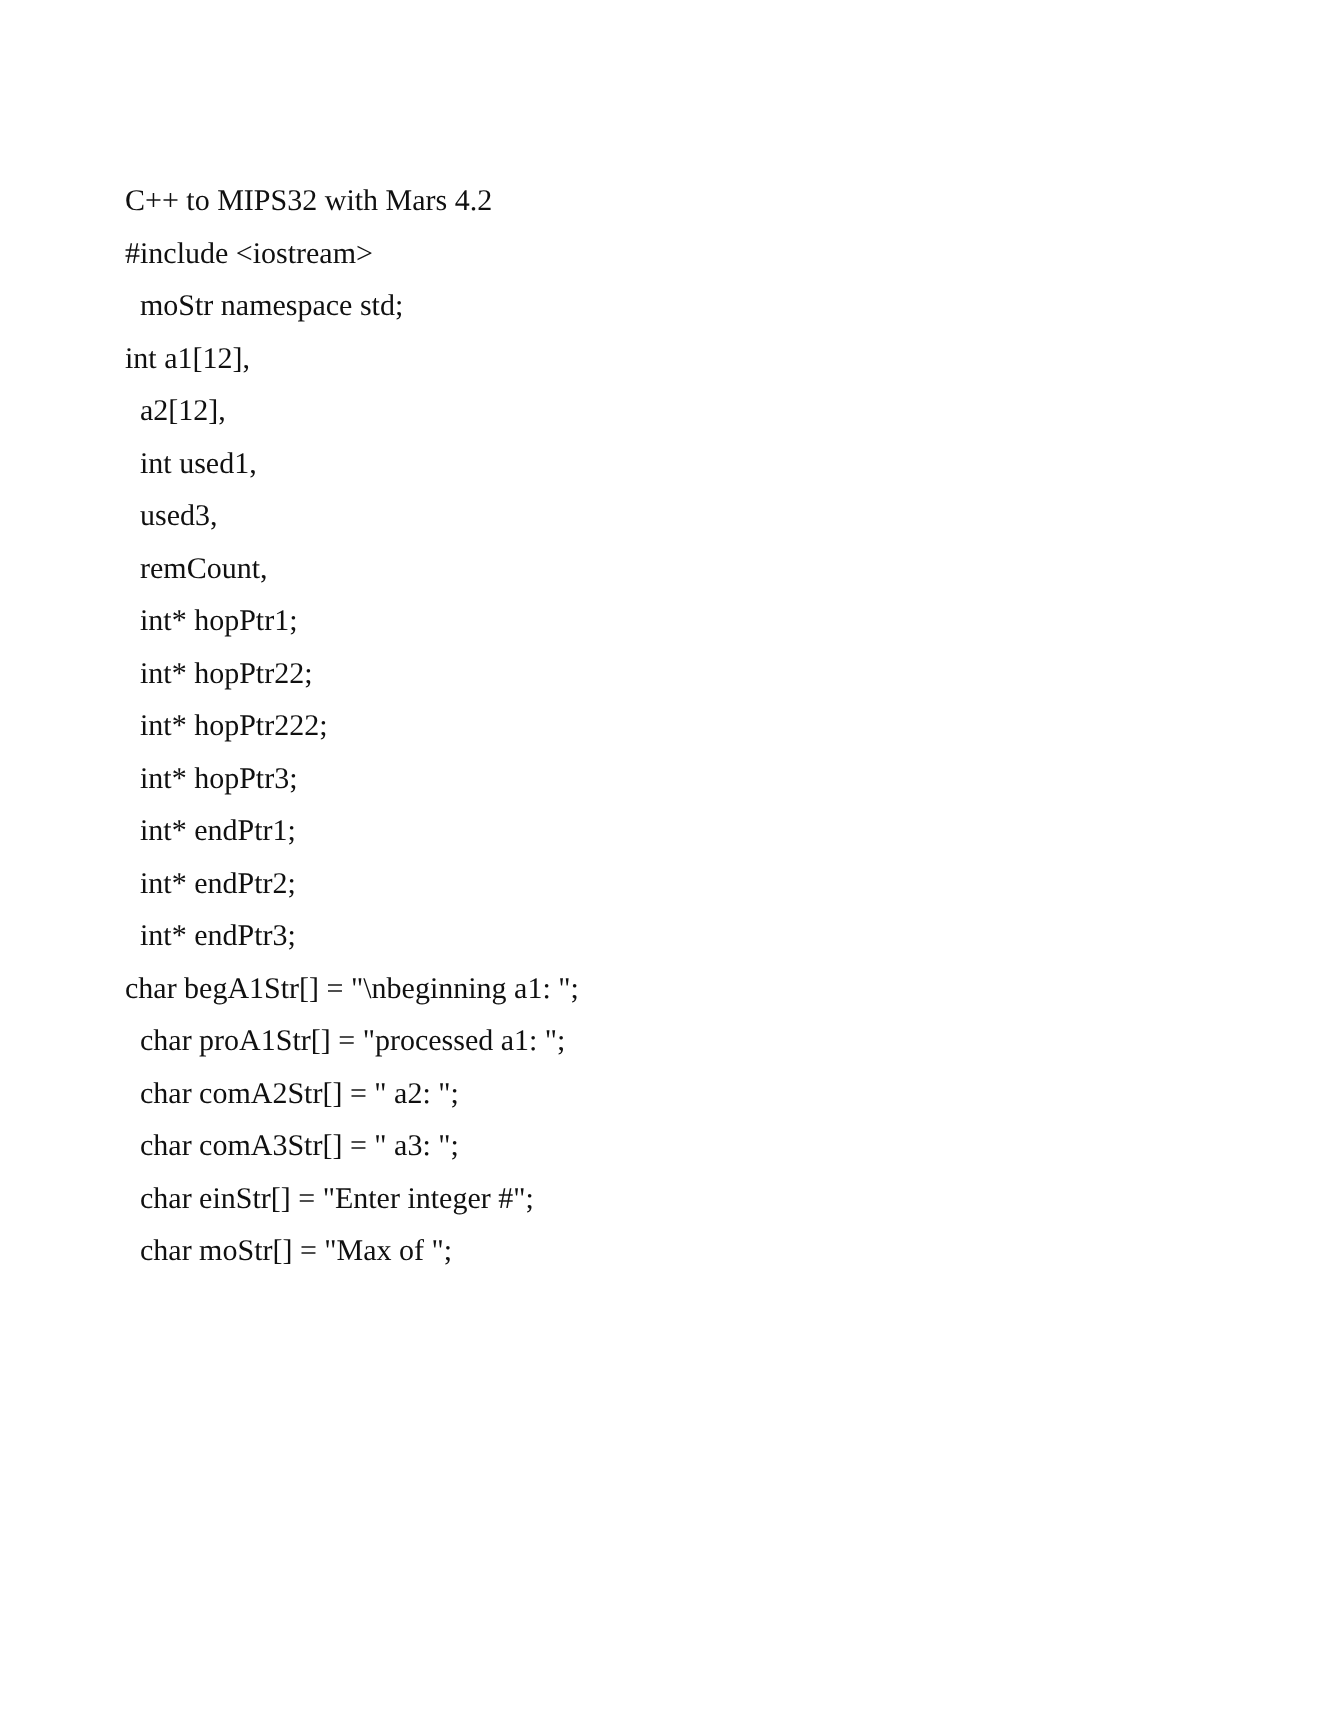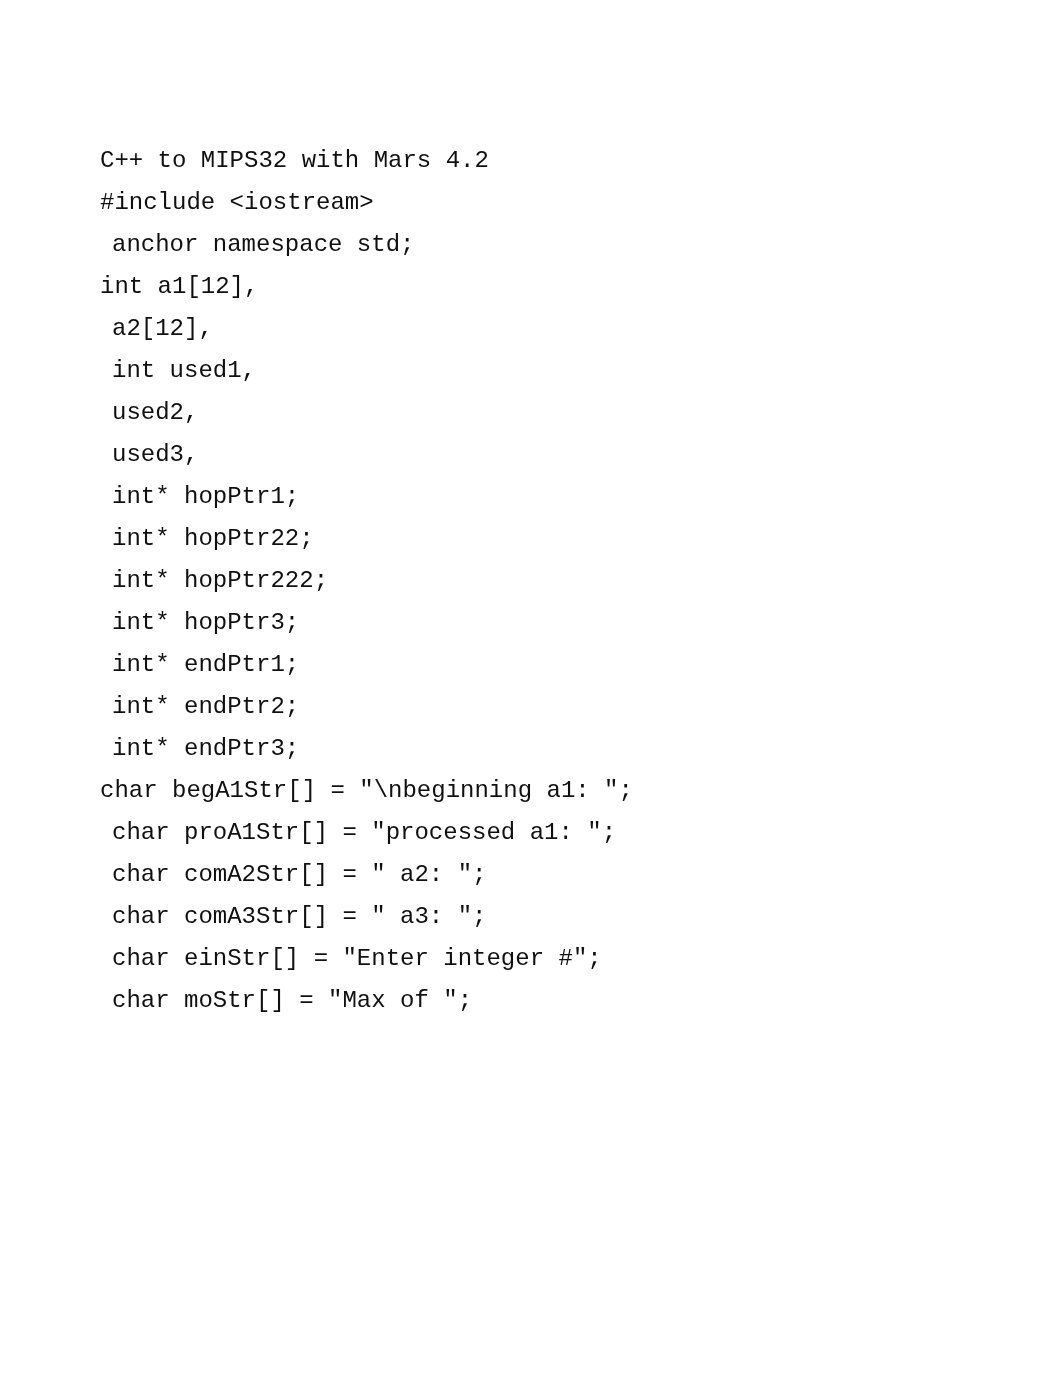--- a/index.html
+++ b/index.html
@@ -14,38 +14,38 @@
     background: #ffffff;
     padding: 140px 100px 100px 100px;
     box-sizing: border-box;
     font-family: "Georgia", "Times New Roman", Times, serif;
     font-size: 24px;
     line-height: 1.75;
     color: #101010;
   }
   .code-line {
     white-space: pre;
-    font-family: Liberation Mono, monospace;
+    font-family: Liberation Serif, serif;
   }
   .indent {
     padding-left: 12px;
   }
 </style>
 </head>
 <body>
 
 <div class="page">
   <div class="code-line">C++ to MIPS32 with Mars 4.2</div>
   <div class="code-line">#include &lt;iostream&gt;</div>
-  <div class="code-line indent">anchor namespace std;</div>
+  <div class="code-line indent">moStr namespace std;</div>
   <div class="code-line">int a1[12],</div>
   <div class="code-line indent">a2[12],</div>
   <div class="code-line indent">int used1,</div>
-  <div class="code-line indent">used2,</div>
   <div class="code-line indent">used3,</div>
+  <div class="code-line indent">remCount,</div>
   <div class="code-line indent">int* hopPtr1;</div>
   <div class="code-line indent">int* hopPtr22;</div>
   <div class="code-line indent">int* hopPtr222;</div>
   <div class="code-line indent">int* hopPtr3;</div>
   <div class="code-line indent">int* endPtr1;</div>
   <div class="code-line indent">int* endPtr2;</div>
   <div class="code-line indent">int* endPtr3;</div>
   <div class="code-line">char begA1Str[] = "\nbeginning a1: ";</div>
   <div class="code-line indent">char proA1Str[] = "processed a1: ";</div>
   <div class="code-line indent">char comA2Str[] = " a2: ";</div>

